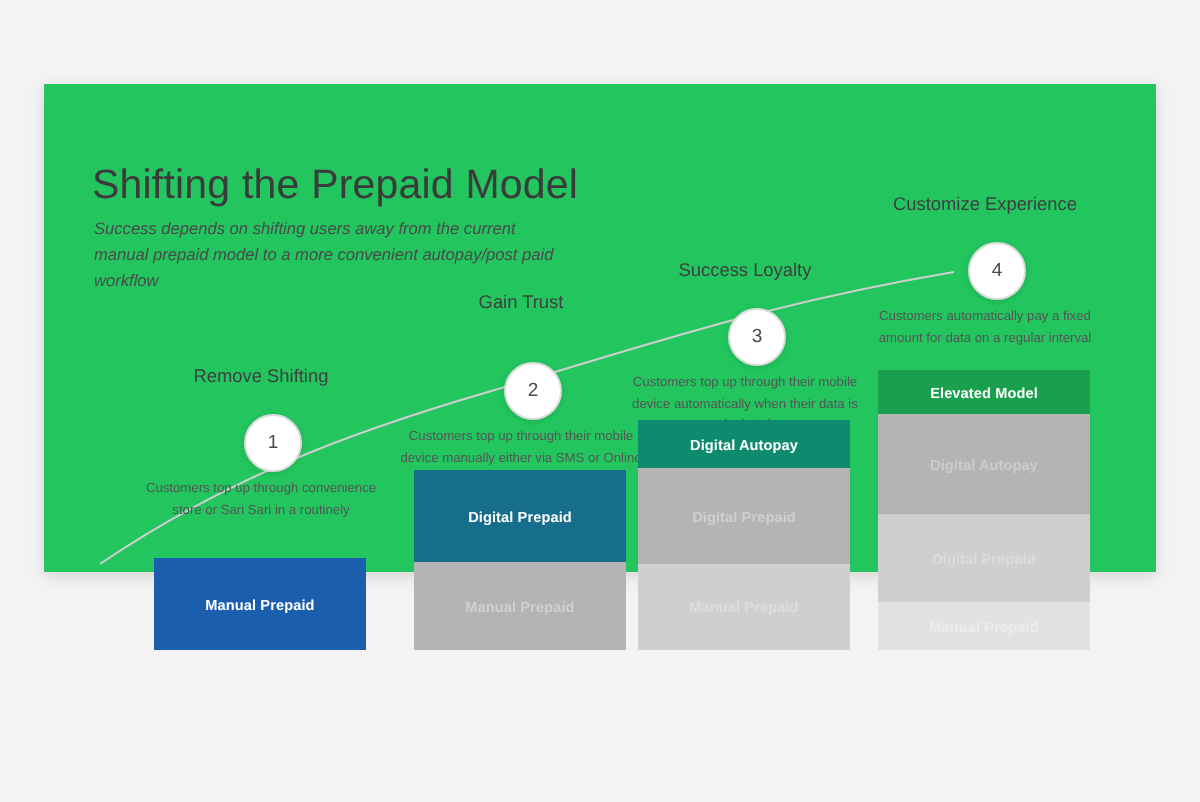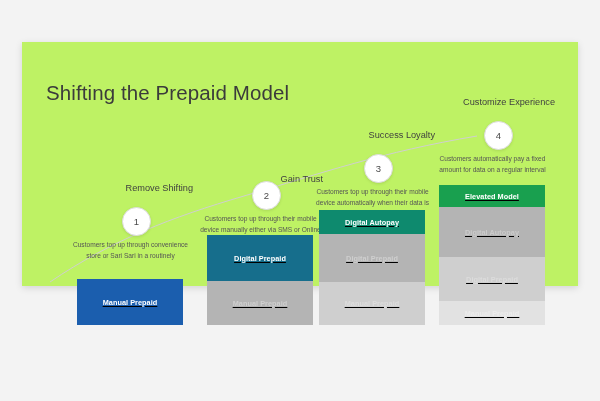--- a/index.html
+++ b/index.html
@@ -12,21 +12,21 @@
     background: #f3f3f3;
     font-family: "Liberation Sans", sans-serif;
     overflow: hidden;
   }
   #slide-card {
     position: absolute;
     left: 22px;
     top: 42px;
     width: 556px;
     height: 244px;
-    background: #bef264;
+    background: #22c55e;
     box-shadow: 0 2px 7px rgba(0,0,0,0.13);
   }
   #page-title {
     position: absolute;
     left: 24px;
     top: 25px;
     font-size: 20.5px;
     font-weight: normal;
     color: #3b3b3b;
     letter-spacing: 0.1px;
@@ -51,21 +51,21 @@
     pointer-events: none;
   }
   .step-col {
     position: absolute;
     width: 125px;
   }
   .step-title {
     position: absolute;
     left: 0;
     width: 125px;
-    text-align: right;
+    text-align: center;
     font-size: 9.2px;
     color: #3f3f3f;
     white-space: nowrap;
   }
   .step-circle {
     position: absolute;
     width: 29px;
     height: 29px;
     border-radius: 50%;
     background: #ffffff;
@@ -83,56 +83,56 @@
     left: 0;
     width: 125px;
     text-align: center;
     font-size: 6.6px;
     color: #555555;
     line-height: 1.62;
   }
   .stack {
     position: absolute;
     width: 106px;
-    text-decoration: underline;
   }
   .tier {
     width: 106px;
     box-sizing: border-box;
     display: flex;
     align-items: center;
     justify-content: center;
     font-size: 7.3px;
     font-weight: bold;
     letter-spacing: 0.05px;
     white-space: nowrap;
   }
 </style>
 </head>
 <body>
 
 <div id="slide-card">
 
   <h1 id="page-title">Shifting the Prepaid Model</h1>
+  <p id="page-subtitle">Success depends on shifting users away from the current manual prepaid model to a more convenient autopay/post paid workflow</p>
 
   <svg id="connector-svg" viewBox="0 0 556 316" preserveAspectRatio="none">
     <path d="M 28 240 C 90 198 150 175 222 154 C 300 131 360 110 455 94" fill="none" stroke="#cfcfcf" stroke-width="1"></path>
   </svg>
 
   <div id="steps-container">
       <div class="step-col" style="left: 46px; top: 0px;">
         <div class="step-title" style="top: 141px;">Remove Shifting</div>
         <div class="step-desc" style="top: 198px;">Customers top up through convenience store or Sari Sari in a routinely</div>
         <div class="stack" style="left: 9px; top: 237px;">
           <div class="tier" style="height: 46px; background: rgb(27, 94, 174); color: rgb(255, 255, 255);">Manual Prepaid</div>
         </div>
       </div>
       <div class="step-circle" style="left: 100px; top: 165px;">1</div>
       <div class="step-col" style="left: 176px; top: 0px;">
-        <div class="step-title" style="top: 132px;">Gain Trust</div>
+        <div class="step-title" style="top: 104px;">Gain Trust</div>
         <div class="step-desc" style="top: 172px;">Customers top up through their mobile device manually either via SMS or Online Portal</div>
         <div class="stack" style="left: 9px; top: 193px;">
           <div class="tier" style="height: 46px; background: rgb(22, 110, 140); color: rgb(255, 255, 255);">Digital Prepaid</div>
           <div class="tier" style="height: 44px; background: rgb(180, 180, 180); color: rgb(207, 207, 207);">Manual Prepaid</div>
         </div>
       </div>
       <div class="step-circle" style="left: 230px; top: 139px;">2</div>
       <div class="step-col" style="left: 288px; top: 0px;">
         <div class="step-title" style="top: 88px;">Success Loyalty</div>
         <div class="step-desc" style="top: 145px;">Customers top up through their mobile device automatically when their data is depleted</div>

